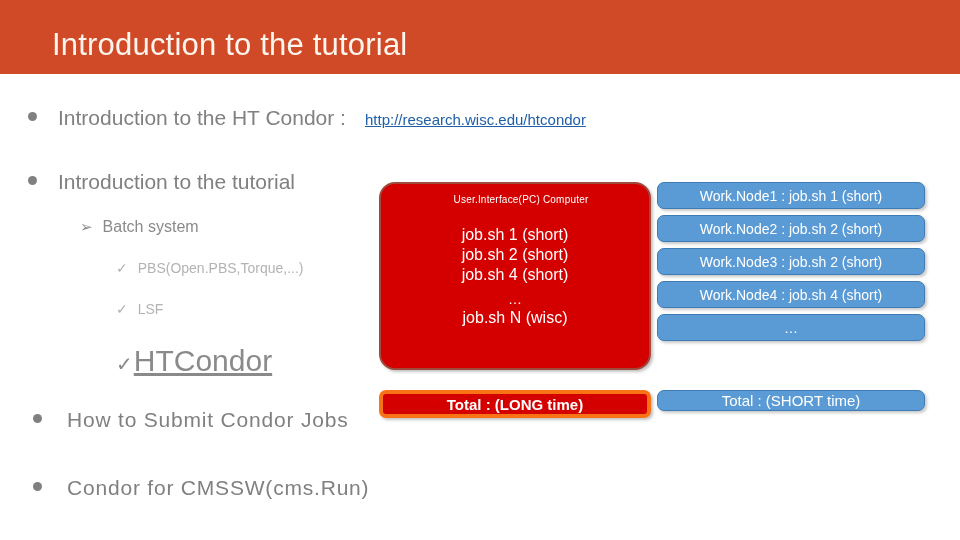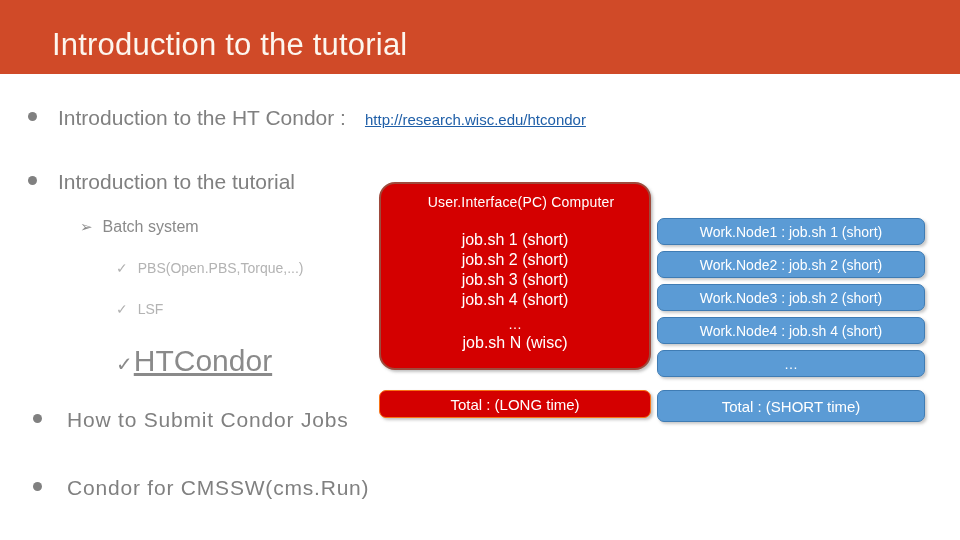--- a/index.html
+++ b/index.html
@@ -137,21 +137,21 @@
     background: #d40000;
     border: 2px solid #9e4a3c;
     border-radius: 16px;
     box-sizing: border-box;
     box-shadow: 2px 2px 3px rgba(120,120,120,0.45);
     color: #ffffff;
     text-align: center;
   }
   #ui-box-title {
     margin-top: 10px;
-    font-size: 14px;
+    font-size: 10px;
     color: #ffffff;
     letter-spacing: 0.2px;
     padding-left: 12px;
   }
   #ui-job-list {
     margin-top: 20px;
     font-size: 16px;
     line-height: 20px;
     color: #ffffff;
   }
@@ -168,48 +168,48 @@
     border: 1px solid #3f7cb4;
     border-radius: 7px;
     box-sizing: border-box;
     box-shadow: 2px 2px 3px rgba(120,120,120,0.40);
     color: #ffffff;
     font-size: 14px;
     display: flex;
     align-items: center;
     justify-content: center;
     white-space: nowrap;
-    margin-top: 36px;
   }
 
   
   #total-long {
     position: absolute;
     left: 379px;
     top: 390px;
     width: 272px;
     height: 28px;
     background: #d40000;
-    border: 1px solid #f97316;
+    border: 4px solid #f97316;
     border-radius: 7px;
     box-sizing: border-box;
     box-shadow: 2px 2px 3px rgba(120,120,120,0.45);
     color: #ffffff;
     font-size: 15px;
     display: flex;
     align-items: center;
     justify-content: center;
     white-space: nowrap;
+    font-weight: bold;
   }
   #total-short {
     position: absolute;
     left: 657px;
     top: 390px;
     width: 268px;
-    height: 32px;
+    height: 21px;
     background: #5b9bd5;
     border: 1px solid #3f7cb4;
     border-radius: 7px;
     box-sizing: border-box;
     box-shadow: 2px 2px 3px rgba(120,120,120,0.40);
     color: #ffffff;
     font-size: 15px;
     display: flex;
     align-items: center;
     justify-content: center;
@@ -263,21 +263,20 @@
   <div class="lvl1" id="row-cmssw">
     <span class="bullet"></span>
     <span class="txt">Condor for CMSSW(cms.Run)</span>
   </div>
 
   <div id="ui-box">
     <div id="ui-box-title">User.Interface(PC) Computer</div>
     <div id="ui-job-list">
       <div>job.sh 1 (short)</div>
       <div>job.sh 2 (short)</div>
-      <div>job.sh 3 (short)</div>
       <div>job.sh 4 (short)</div>
       <div class="gap"></div>
       <div class="ell">…</div>
       <div>job.sh N (wisc)</div>
     </div>
   </div>
 
   <div class="node-box" style="top:182px">
     <span>Work.Node1 : job.sh 1 (short)</span>
   </div>

